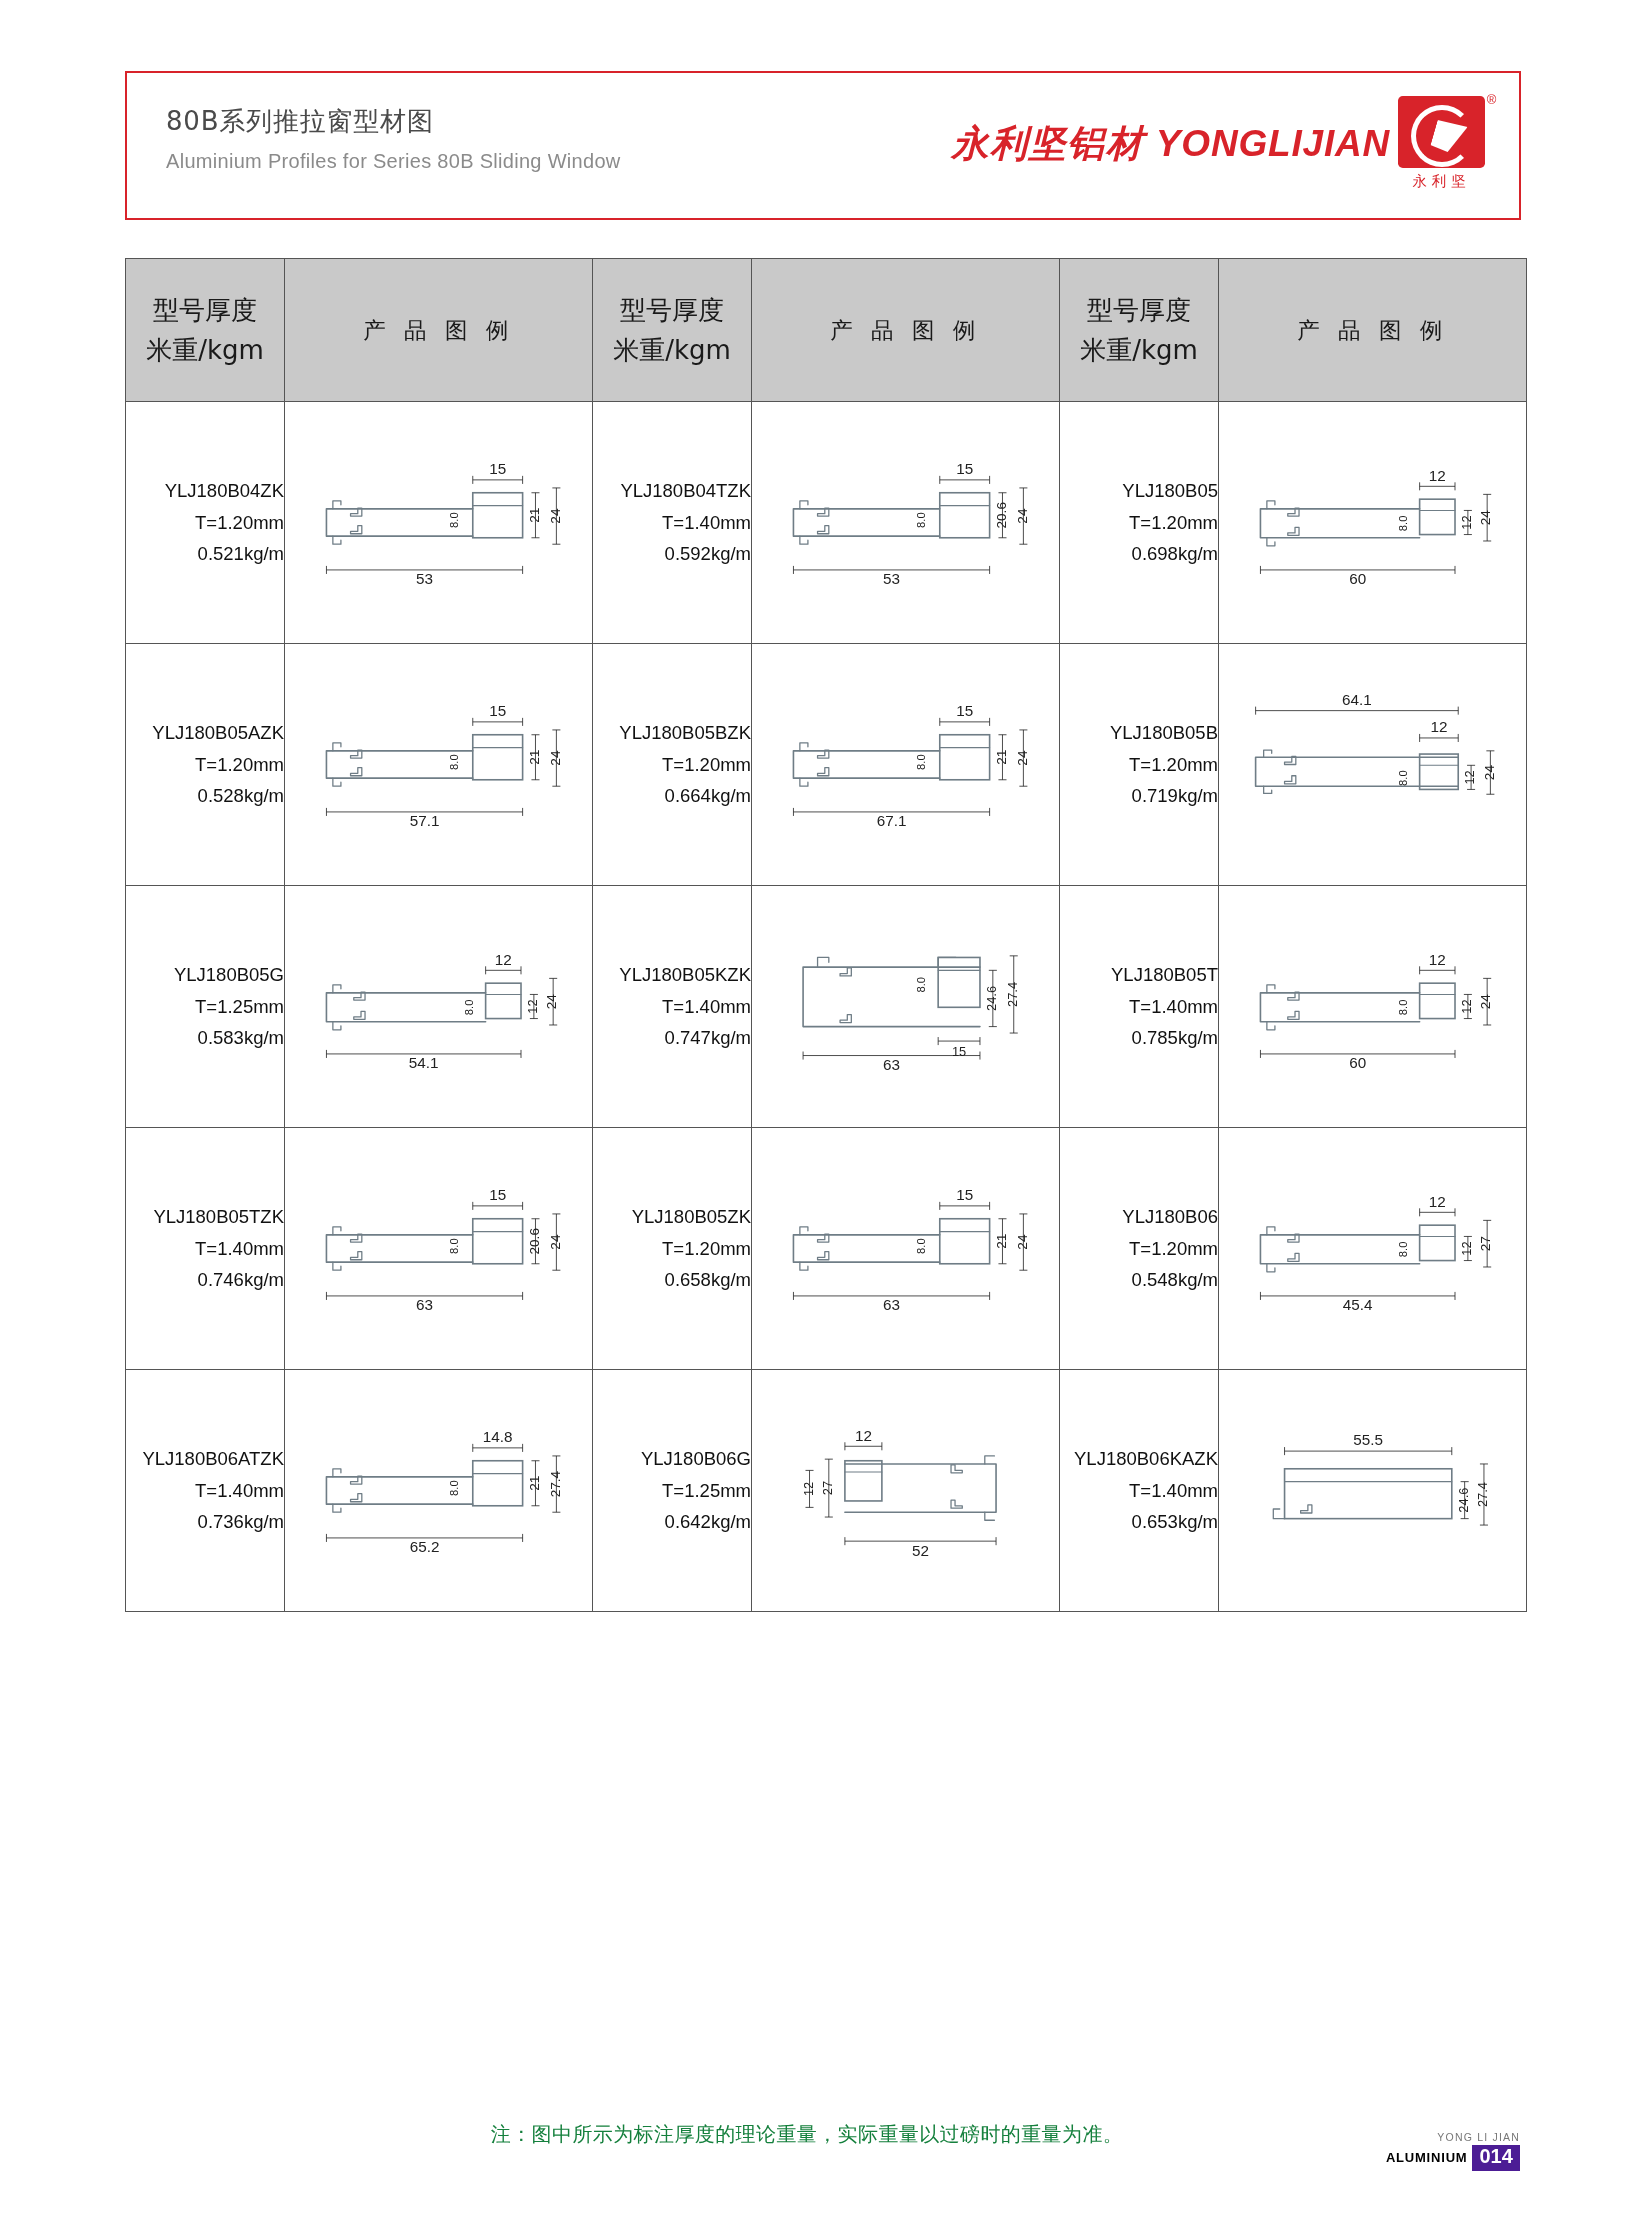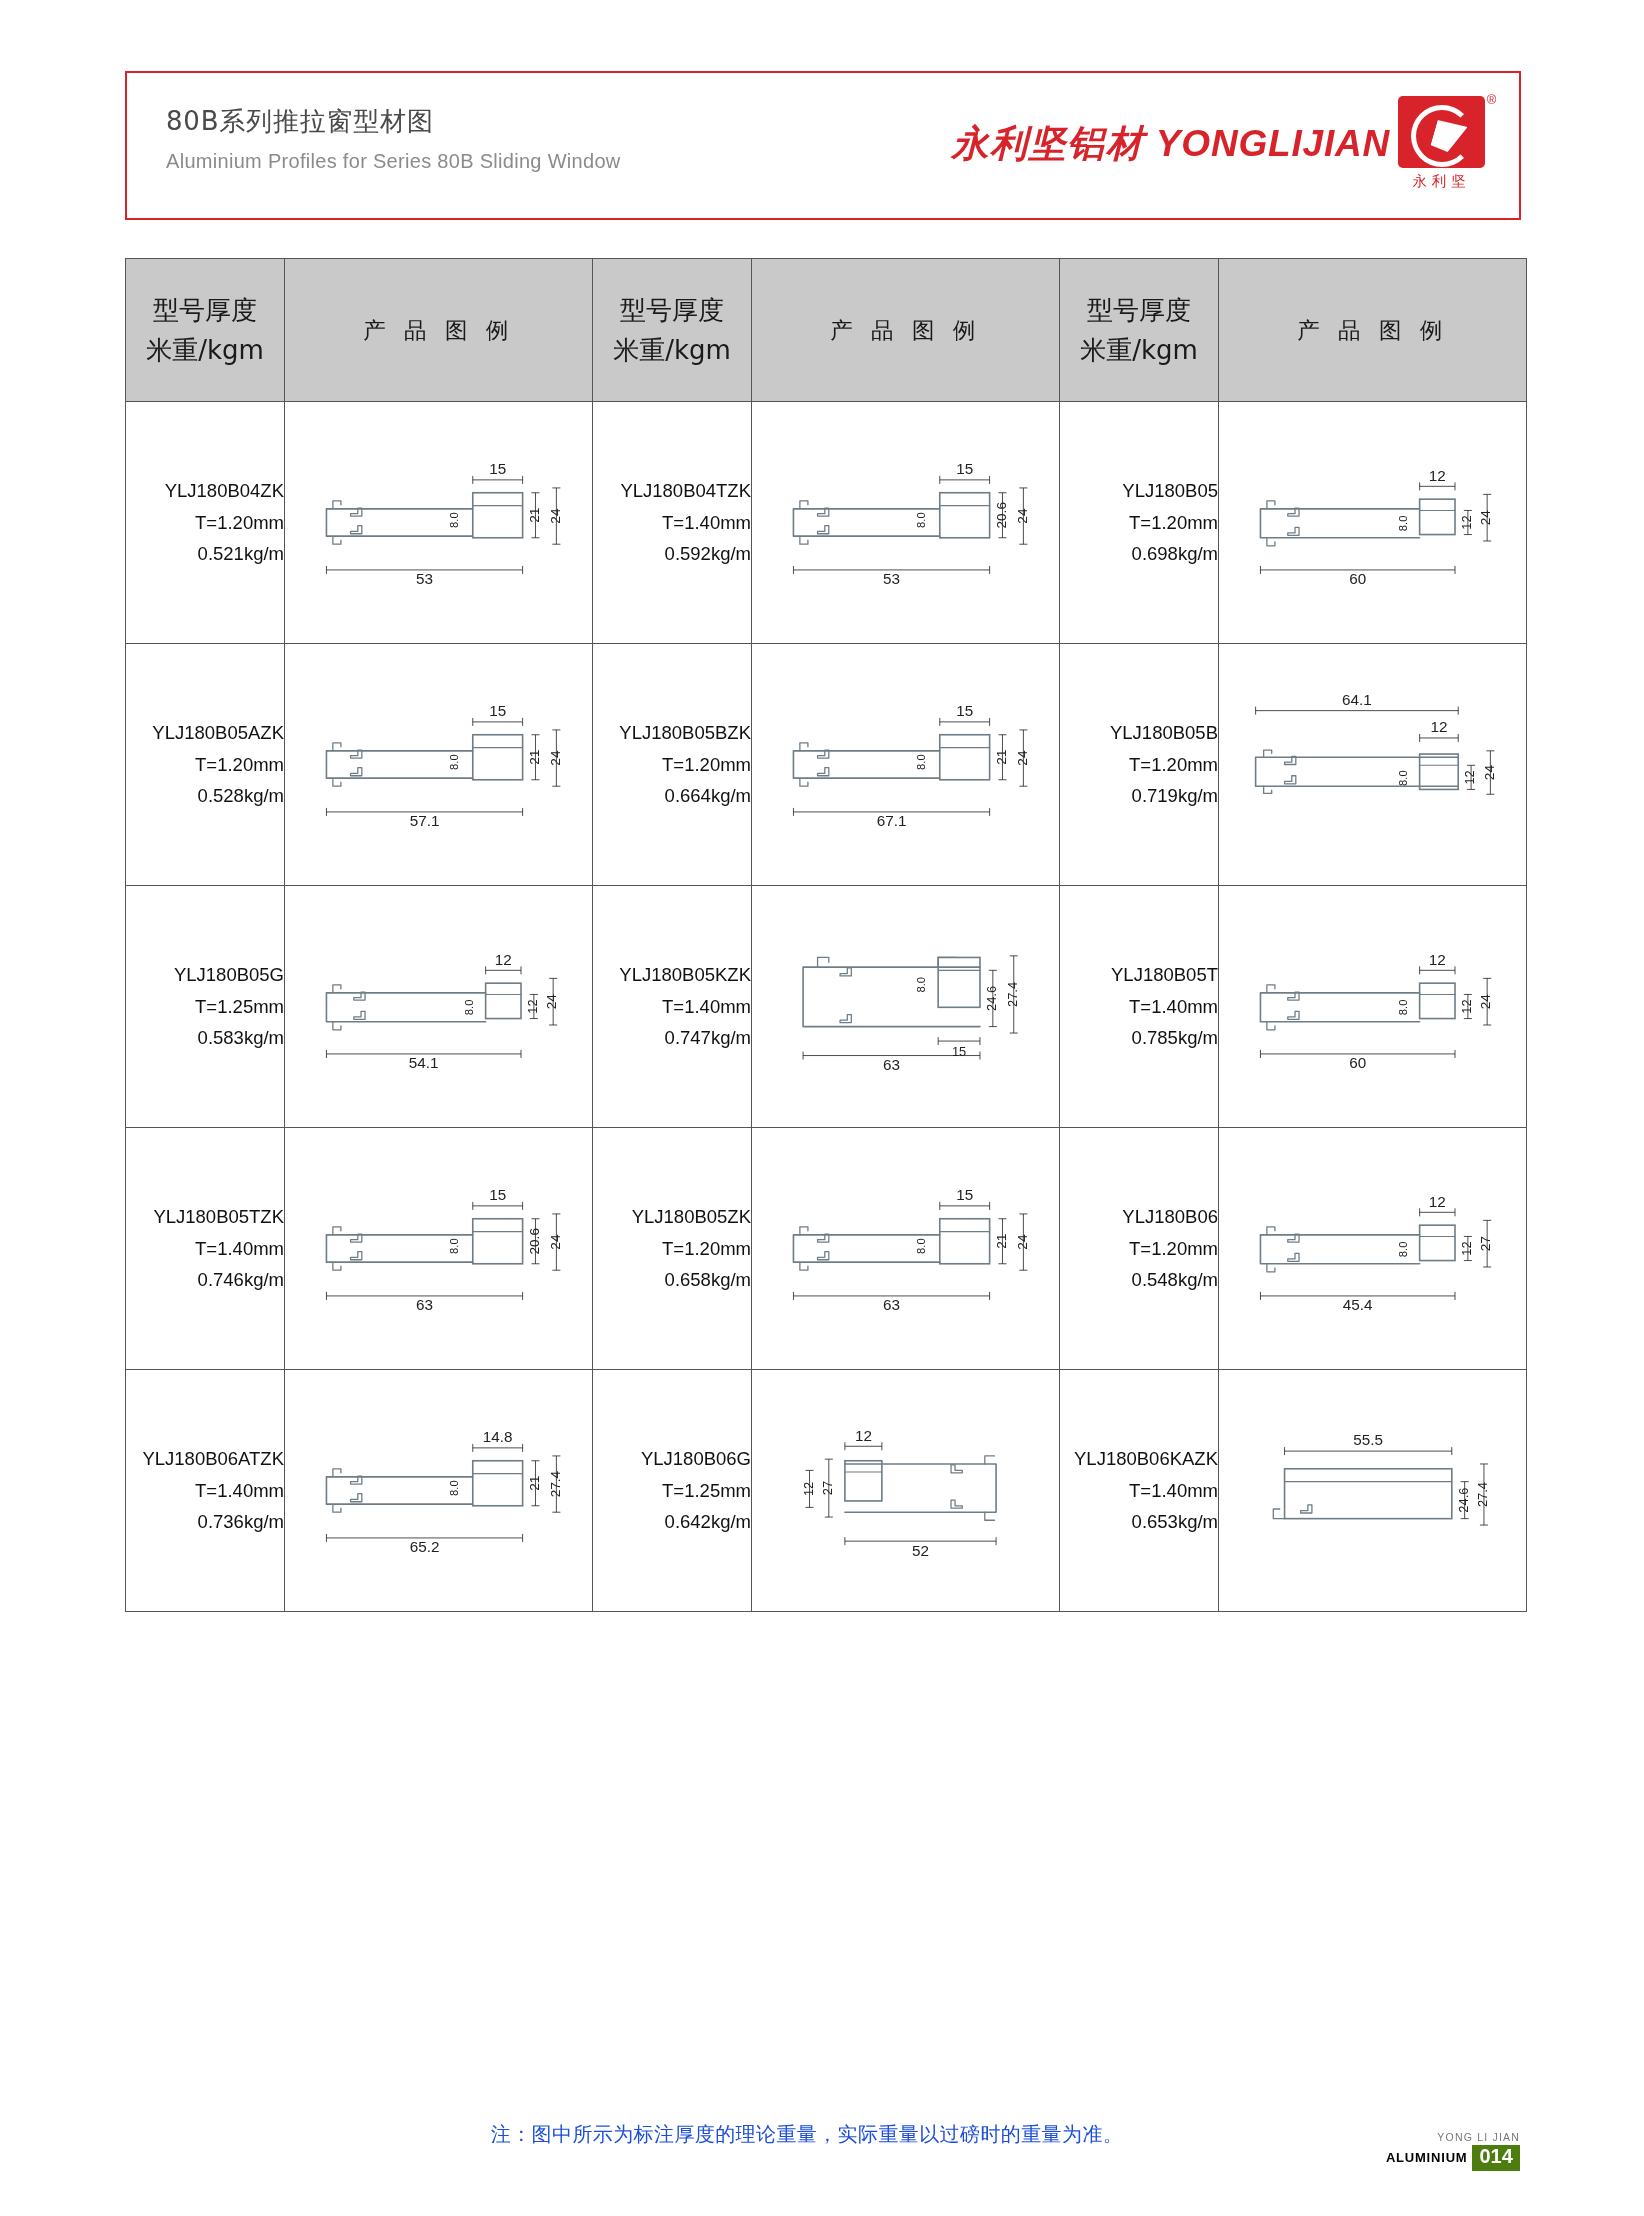--- a/index.html
+++ b/index.html
@@ -182,21 +182,21 @@
   .fig-wrap svg { display: block; }
 
   
   .footer-note {
     position: absolute;
     left: 0;
     top: 2121px;
     width: 1614px;
     text-align: center;
     font-size: 20px;
-    color: #1d4ed8;
+    color: #15803d;
     font-family: Liberation Sans, sans-serif;
     letter-spacing: 0.4px;
   }
   .footer-badge {
     position: absolute;
     right: 125px;
     top: 2131px;
     text-align: right;
     margin-left: 37px;
   }
@@ -212,21 +212,21 @@
     margin-top: 1.6px;
   }
   .badge-alum {
     font-size: 13px;
     color: #000000;
     font-weight: bold;
     letter-spacing: 0.8px;
     margin-right: 4.8px;
   }
   .badge-num {
-    background: #4d7c0f;
+    background: #4c1d95;
     color: #ffffff;
     font-size: 20px;
     font-weight: bold;
     padding: 0.8px 7.2px 2.4px 7.2px;
   }
 </style>
 </head>
 <body>
 
 <div class="page">

